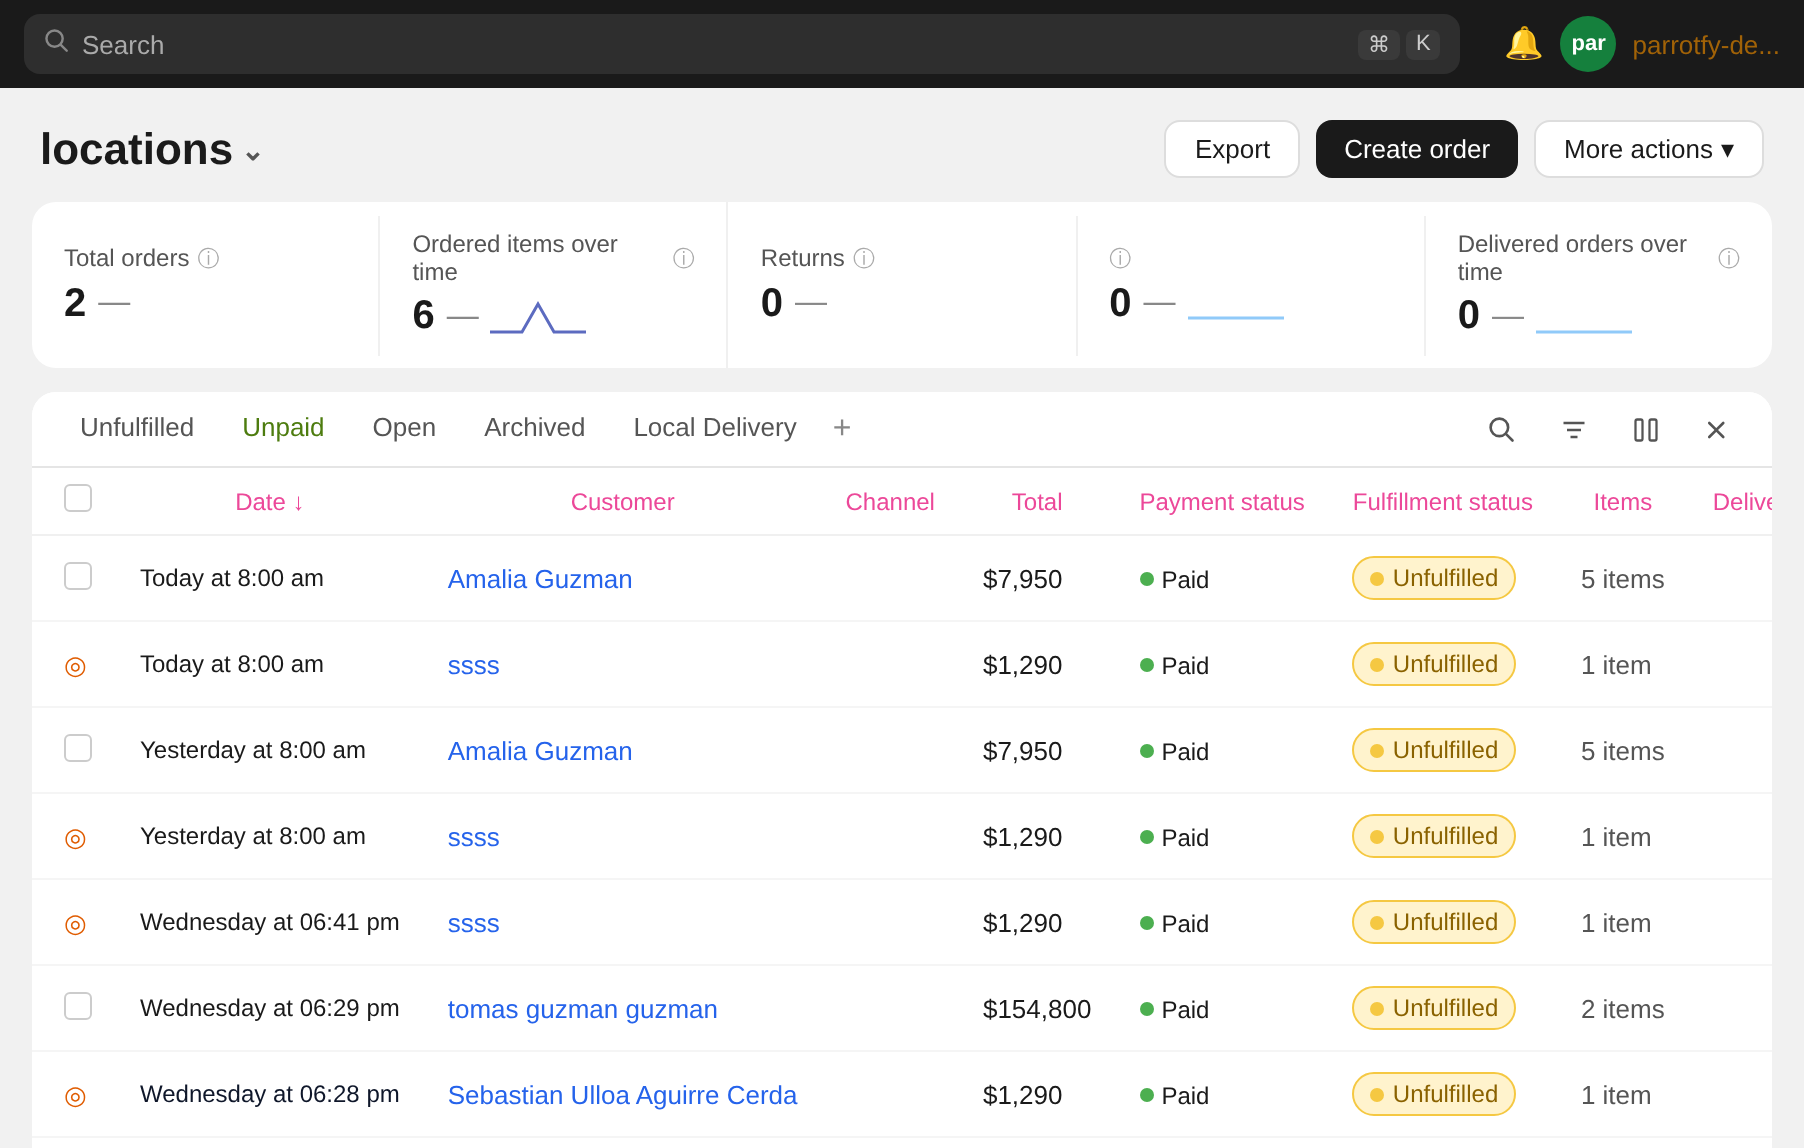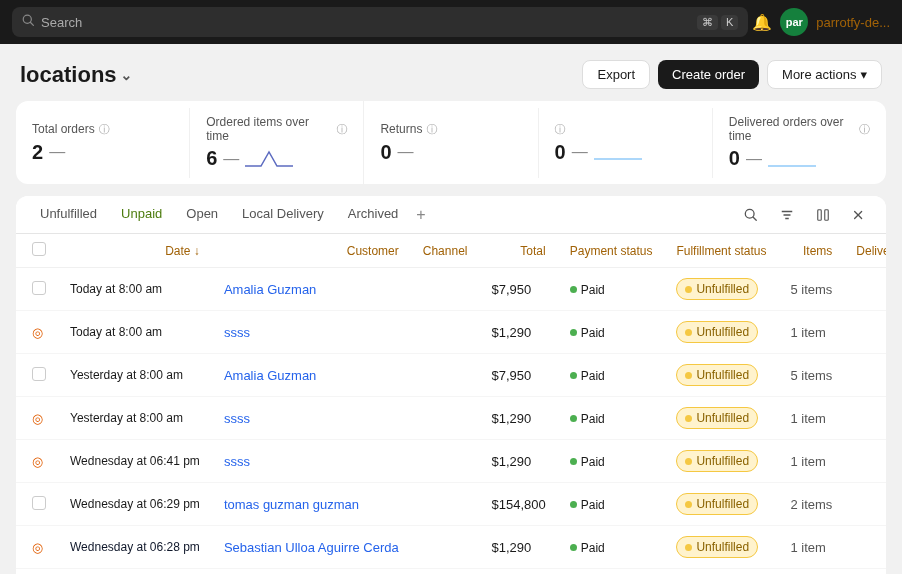--- a/index.html
+++ b/index.html
@@ -5,21 +5,21 @@
     * { box-sizing: border-box; margin: 0; padding: 0; }
     body { font-family: -apple-system, BlinkMacSystemFont, 'Segoe UI', sans-serif; background: #f1f1f1; color: #1a1a1a; font-size: 13px; width: 902px; height: 574px; overflow: hidden; }
 
     
     .topnav {
       background: #1a1a1a;
       height: 44px;
       display: flex;
       align-items: center;
       padding: 0 12px;
-      gap: 4px;
+      gap: 22px;
     }
     .search-bar {
       flex: 1;
       background: #2e2e2e;
       border-radius: 8px;
       height: 30px;
       display: flex;
       align-items: center;
       padding: 0 10px;
       gap: 6px;
@@ -178,24 +178,24 @@
     }
     table {
       width: 100%;
       border-collapse: collapse;
     }
     thead tr {
       border-bottom: 1px solid #f0f0f0;
     }
     th {
       padding: 8px 12px;
-      text-align: right;
+      text-align: center;
       font-size: 12px;
       font-weight: 500;
-      color: #a16207;
+      color: #ec4899;
       white-space: nowrap;
     }
     th:first-child { width: 24px; padding-left: 16px; }
     td {
       padding: 10px 12px;
       font-size: 13px;
       border-bottom: 1px solid #f5f5f5;
       color: #1a1a1a;
       white-space: nowrap;
     }
@@ -350,22 +350,22 @@
     </div>
   </div>
 
   <div style="margin: 0 16px; background: white; border-radius: 12px; overflow: hidden;">
 
     <div class="tabs-container" style="margin:0; border-radius:0;">
       <div class="tabs-left">
         <div class="tab" style="color:#555; border-bottom:2px solid transparent; padding: 10px 12px; font-size:13px;">Unfulfilled</div>
         <div class="tab" style="color:#4d7c0f; border-bottom:2px solid transparent; padding: 4px 12px; font-size:13px;">Unpaid</div>
         <div class="tab" style="color:#555; border-bottom:2px solid transparent; padding: 10px 12px; font-size:13px;">Open</div>
+        <div class="tab" style="color:#555; border-bottom:2px solid transparent; padding: 10px 12px; font-size:13px;">Archived</div>
         <div class="tab" style="color:#555; border-bottom:2px solid transparent; padding: 10px 12px; font-size:13px;">Local Delivery</div>
-        <div class="tab" style="color:#555; border-bottom:2px solid transparent; padding: 10px 12px; font-size:13px;">Archived</div>
         <div class="tab-add">+</div>
       </div>
       <div class="tabs-right">
         <button class="icon-btn">
           <svg width="14" height="14" viewBox="0 0 16 16" fill="none">
               <circle cx="6.5" cy="6.5" r="5" stroke="#555" stroke-width="1.5"></circle>
               <line x1="10.5" y1="10.5" x2="14" y2="14" stroke="#555" stroke-width="1.5" stroke-linecap="round"></line>
             </svg>
         </button>
         <button class="icon-btn">

